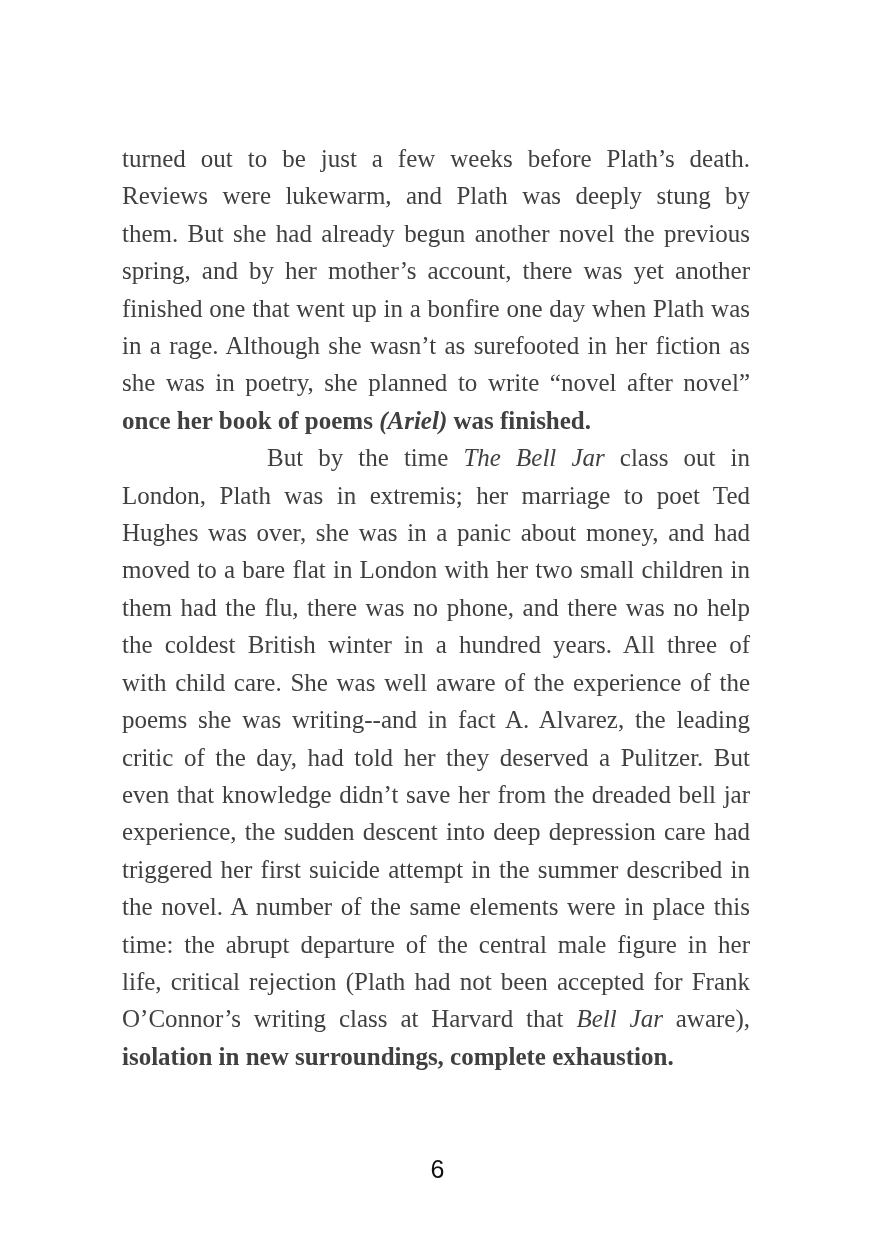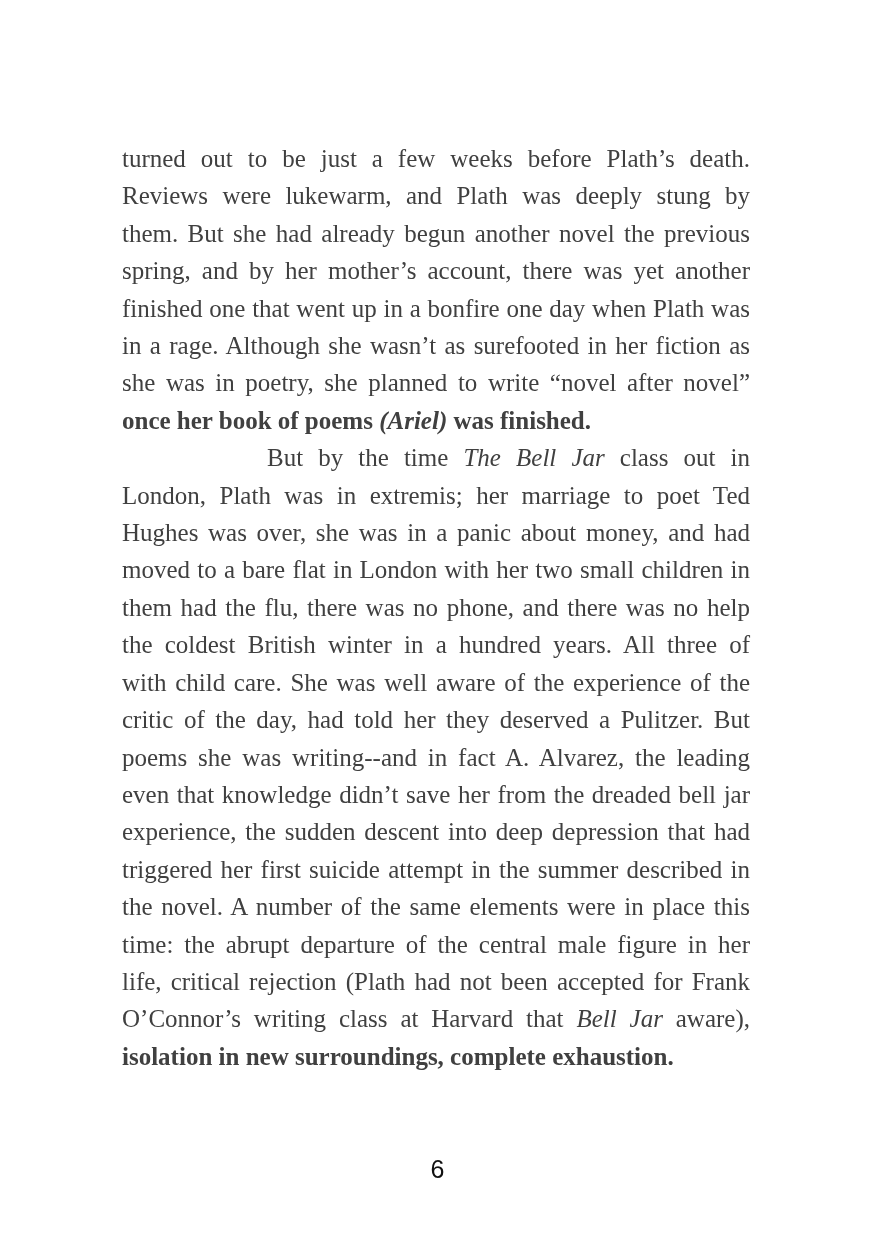--- a/index.html
+++ b/index.html
@@ -66,24 +66,24 @@
       <div class="line last"><span class="">once her book of poems </span><span class="italic">(Ariel)</span><span class=""> was finished.</span></div>
     </div>
     <div class="paragraph">
       <div class="line indent"><span class="">But by the time </span><span class="italic">The Bell Jar</span><span class=""> class out in</span></div>
       <div class="line"><span class="">London, Plath was in extremis; her marriage to poet Ted</span></div>
       <div class="line"><span class="">Hughes was over, she was in a panic about money, and had</span></div>
       <div class="line"><span class="">moved to a bare flat in London with her two small children in</span></div>
       <div class="line"><span class="">them had the flu, there was no phone, and there was no help</span></div>
       <div class="line"><span class="">the coldest British winter in a hundred years. All three of</span></div>
       <div class="line"><span class="">with child care. She was well aware of the experience of the</span></div>
+      <div class="line"><span class="">poems she was writing--and in fact A. Alvarez, the leading</span></div>
       <div class="line"><span class="">critic of the day, had told her they deserved a Pulitzer. But</span></div>
-      <div class="line"><span class="">poems she was writing--and in fact A. Alvarez, the leading</span></div>
       <div class="line"><span class="">even that knowledge didn’t save her from the dreaded bell jar</span></div>
-      <div class="line"><span class="">experience, the sudden descent into deep depression that had</span></div>
+      <div class="line"><span class="">experience, the sudden descent into deep depression care had</span></div>
       <div class="line"><span class="">triggered her first suicide attempt in the summer described in</span></div>
       <div class="line"><span class="">the novel. A number of the same elements were in place this</span></div>
       <div class="line"><span class="">time: the abrupt departure of the central male figure in her</span></div>
       <div class="line"><span class="">life, critical rejection (Plath had not been accepted for Frank</span></div>
       <div class="line"><span class="">O’Connor’s writing class at Harvard that </span><span class="italic">Bell Jar</span><span class=""> aware),</span></div>
       <div class="line last"><span class="">isolation in new surroundings, complete exhaustion.</span></div>
     </div>
   </div>
 
 <div class="page-number">6</div>

